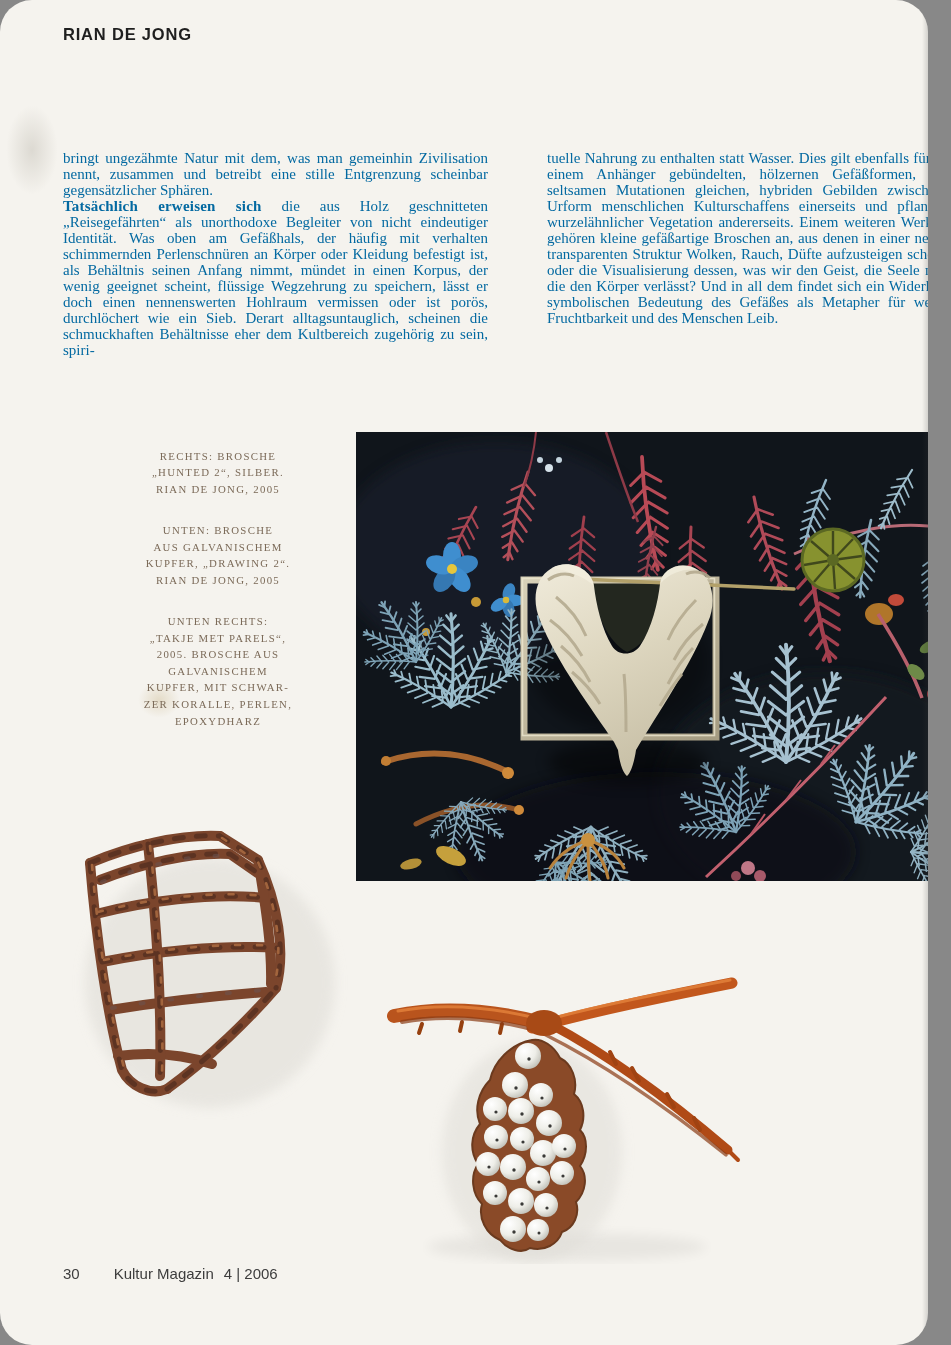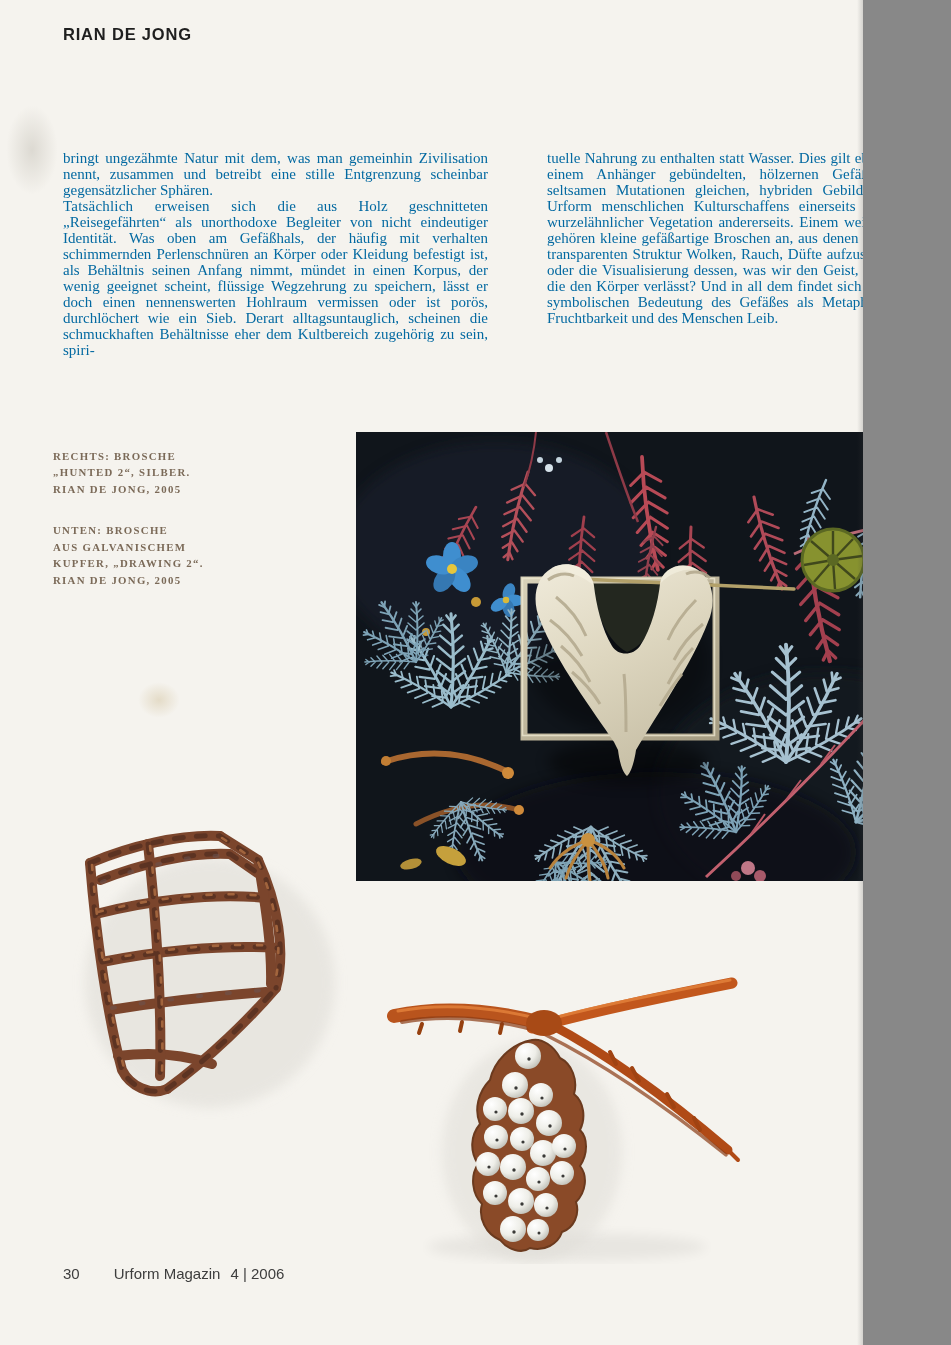--- a/index.html
+++ b/index.html
@@ -1,33 +1,33 @@
 <!DOCTYPE html>
 <html><head>
 <meta charset="utf-8">
 <style>
   html,body{margin:0;padding:0;background:#888;}
-  .page{position:relative;width:863px;height:1345px;background:#f5f3ee;overflow:hidden;
-        font-family:"Liberation Serif", serif;color:#37332c;}
+  .page{position:relative;width:928px;height:1345px;background:#f5f3ee;overflow:hidden;
+        font-family:"Liberation Serif", serif;color:#37332c;border-radius:32px;}
   .edge-shade{position:absolute;right:0;top:0;bottom:0;width:6px;
         background:linear-gradient(to left, rgba(60,60,60,.18), rgba(60,60,60,0));}
   .smudge1{position:absolute;left:6px;top:105px;width:52px;height:90px;border-radius:50%;
         background:radial-gradient(ellipse at center, rgba(190,186,176,.45), rgba(190,186,176,0) 70%);}
   .smudge2{position:absolute;left:138px;top:682px;width:42px;height:36px;border-radius:50%;
         background:radial-gradient(ellipse at center, rgba(214,200,168,.55), rgba(214,200,168,0) 70%);}
   .header{position:absolute;left:63px;top:25px;font-family:"Liberation Sans",sans-serif;
         font-weight:bold;font-size:16.5px;letter-spacing:.8px;color:#1f1f1f;}
   .col{position:absolute;top:150px;width:425px;font-size:15px;line-height:16px;
         text-align:justify;color:#0369a1;}
   .col-left{left:63px;}
   .col-right{left:507px;margin-left:40px;}
   .col p{margin:0;}
-  .col b{font-weight:normal;letter-spacing:.2px;}
-  .captions{position:absolute;top:431px;right:610px;width:200px;text-align:left;
-        font-size:10.8px;line-height:16.6px;font-weight:bold;letter-spacing:1.3px;
+  .col b{font-weight:bold;letter-spacing:.2px;}
+  .captions{position:absolute;top:431px;right:610px;width:200px;text-align:center;
+        font-size:10.8px;line-height:16.6px;font-weight:normal;letter-spacing:1.3px;
         color:#7b6a58;white-space:pre-line;}
   .captions .cap{margin:0 0 8px 0;}
   .photo{position:absolute;left:356px;top:432px;width:588px;height:449px;}
   .art-left{position:absolute;left:60px;top:818px;width:292px;height:302px;}
   .art-mid{position:absolute;left:382px;top:952px;width:386px;height:312px;}
   .footer{position:absolute;left:63px;top:1265px;font-family:"Liberation Sans",sans-serif;
         font-size:15px;color:#3d3d3d;}
   .footer span{display:inline-block;}
   .footer .pnum{margin-right:34px;}
   .footer .issue{margin-left:10px;}
@@ -53,20 +53,27 @@
   </div>
 
   <div class="captions">
     <p class="cap">RECHTS: BROSCHE
 „HUNTED 2“, SILBER.
 RIAN DE JONG, 2005</p>
     <p class="cap">UNTEN: BROSCHE
 AUS GALVANISCHEM
 KUPFER, „DRAWING 2“.
 RIAN DE JONG, 2005</p>
+    <p class="cap">UNTEN RECHTS:
+„TAKJE MET PARELS“,
+2005. BROSCHE AUS
+GALVANISCHEM
+KUPFER, MIT SCHWAR-
+ZER KORALLE, PERLEN,
+EPOXYDHARZ</p>
   </div>
 
   <div class="photo">
     <svg width="588" height="449" viewBox="0 0 588 449">
       <defs>
         <filter id="soft" x="-50%" y="-50%" width="200%" height="200%">
             <feGaussianBlur stdDeviation="7"></feGaussianBlur>
           </filter>
         <filter id="soft3" x="-50%" y="-50%" width="200%" height="200%">
             <feGaussianBlur stdDeviation="3"></feGaussianBlur>
@@ -347,17 +354,17 @@
           <circle cx="131" cy="277" r="13" fill="url(#pg)"></circle>
             <circle cx="132" cy="280" r="1.7" fill="#3a3a38"></circle>
           <circle cx="156" cy="278" r="11" fill="url(#pg)"></circle>
             <circle cx="157" cy="281" r="1.5" fill="#3a3a38"></circle>
         </g>
       </g>
     </svg>
   </div>
 
   <div class="footer">
-    <span class="pnum">30</span><span>Urform Magazin</span><span class="issue">4 | 2006</span>
+    <span class="pnum">30</span><span>Kultur Magazin</span><span class="issue">4 | 2006</span>
   </div>
 
   <div class="edge-shade"></div>
 </div>
 
 </body></html>

